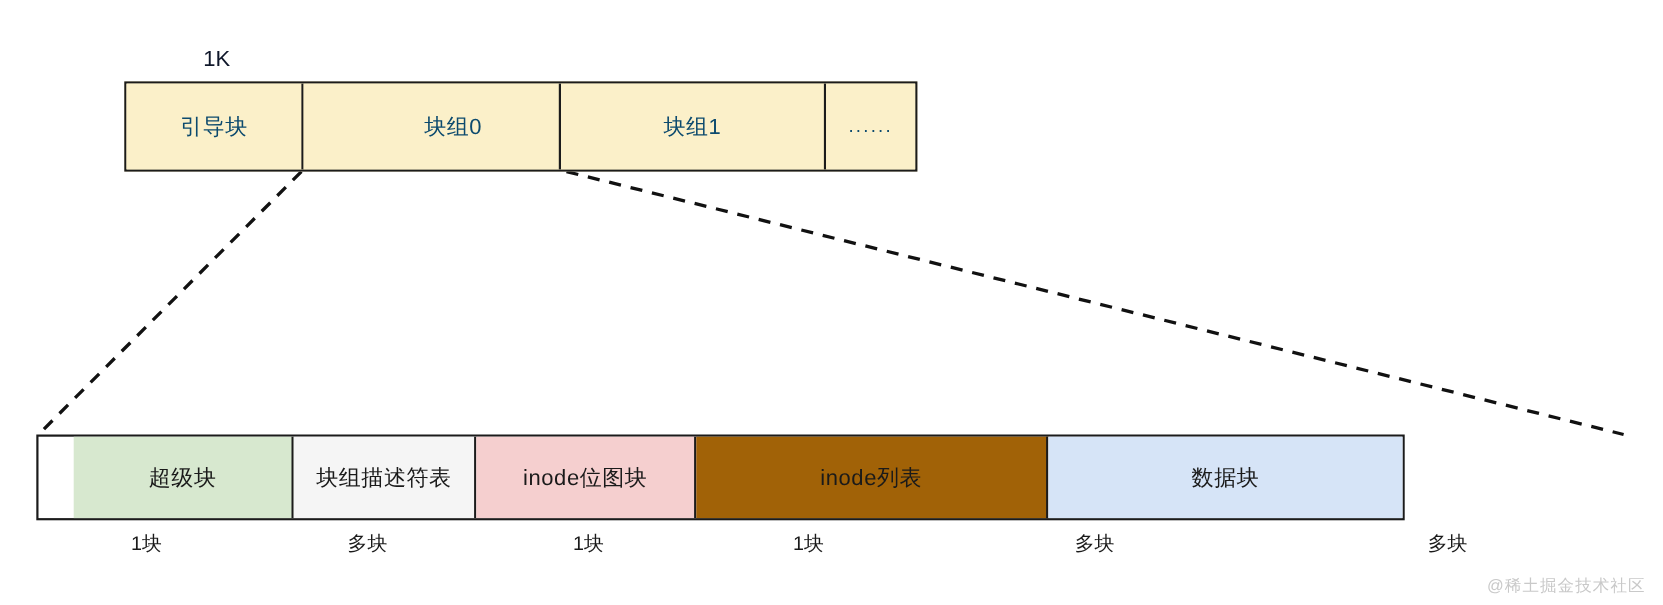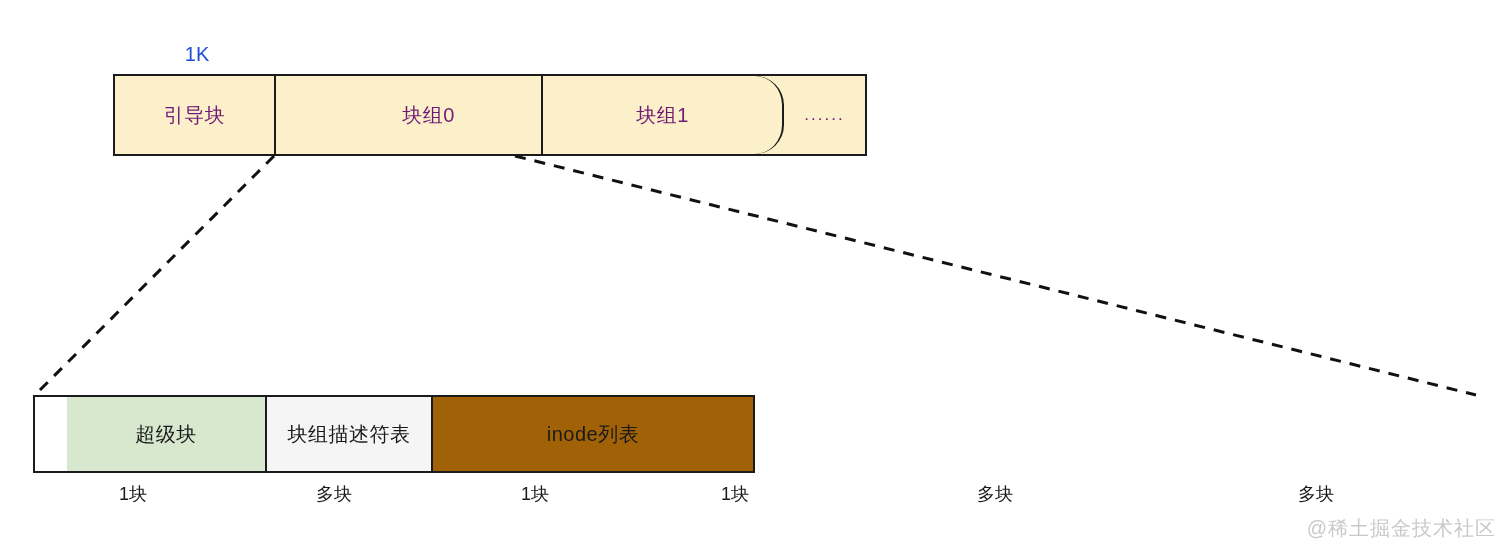--- a/index.html
+++ b/index.html
@@ -31,21 +31,21 @@
 
   
   #size-caption {
     position: absolute;
     left: 162px;
     top: 42px;
     width: 70px;
     text-align: center;
     font-size: 20px;
     line-height: 24px;
-    color: #1d4ed8;
+    color: #0f172a;
     white-space: nowrap;
   }
 
   
   #top-strip {
     position: absolute;
     left: 113px;
     top: 74px;
     height: 82px;
     display: flex;
@@ -55,21 +55,21 @@
   }
   #top-strip .cell {
     box-sizing: border-box;
     display: flex;
     align-items: center;
     justify-content: center;
     height: 100%;
     border-right: 2px solid #1b1b1b;
     font-size: 20px;
     letter-spacing: 0.5px;
-    color: #701a75;
+    color: #0c4a6e;
     white-space: nowrap;
   }
   #top-strip .cell:last-child { border-right: none; }
   #top-strip .cell.ellipsis {
     font-size: 17px;
     letter-spacing: 2px;
   }
 
   
   #bottom-strip {
@@ -111,21 +111,21 @@
     font-size: 18px;
     color: #1a1a1a;
     white-space: nowrap;
   }
 
   
   #watermark {
     position: absolute;
     right: 16px;
     bottom: 8px;
-    font-size: 20px;
+    font-size: 15px;
     color: #c9c9c9;
     letter-spacing: 1px;
     white-space: nowrap;
   }
 </style>
 </head>
 <body>
 
 <div id="canvas">
 
@@ -133,40 +133,46 @@
     <line x1="274" y1="156" x2="35" y2="395" stroke="#111111" stroke-width="3" stroke-dasharray="11 9" stroke-linecap="butt"></line>
     <line x1="515" y1="156" x2="1476" y2="395" stroke="#111111" stroke-width="3" stroke-dasharray="11 9" stroke-linecap="butt"></line>
   </svg>
 
   <div id="size-caption">1K</div>
 
   <div id="top-strip">
     <div class="cell" style="width: 161px; background: rgb(251, 240, 201);">
       <span>引导块</span>
     </div>
-    <div class="cell" style="width: 267px; background: rgb(251, 240, 201); padding-left: 40px;">
+    <div class="cell" style="width: 234px; background: rgb(251, 240, 201); padding-left: 40px;">
       <span>块组0</span>
     </div>
-    <div class="cell" style="width: 241px; background: rgb(251, 240, 201); border-radius: 29px;">
+    <div class="cell" style="width: 241px; background: rgb(251, 240, 201);">
       <span>块组1</span>
     </div>
     <div class="cell ellipsis" style="width: 81px; background: rgb(251, 240, 201);">
       <span>......</span>
     </div>
   </div>
 
   <div id="bottom-strip">
     <div class="cell" style="width: 200px; background: rgb(215, 232, 207); margin-left: 32px;">
       <span>超级块</span>
     </div>
     <div class="cell" style="width: 166px; background: rgb(245, 245, 245);">
       <span>块组描述符表</span>
     </div>
+    <div class="cell" style="width: 200px; background: rgb(245, 207, 207);">
+      <span>inode位图块</span>
+    </div>
     <div class="cell" style="width: 320px; background: #a16207;">
       <span>inode列表</span>
+    </div>
+    <div class="cell" style="width: 322px; background: rgb(214, 228, 247);">
+      <span>数据块</span>
     </div>
   </div>
 
   <div id="bottom-captions">
     <div class="caption" style="width: 200px;">
       <span>1块</span>
     </div>
     <div class="caption" style="width: 202px;">
       <span>多块</span>
     </div>

